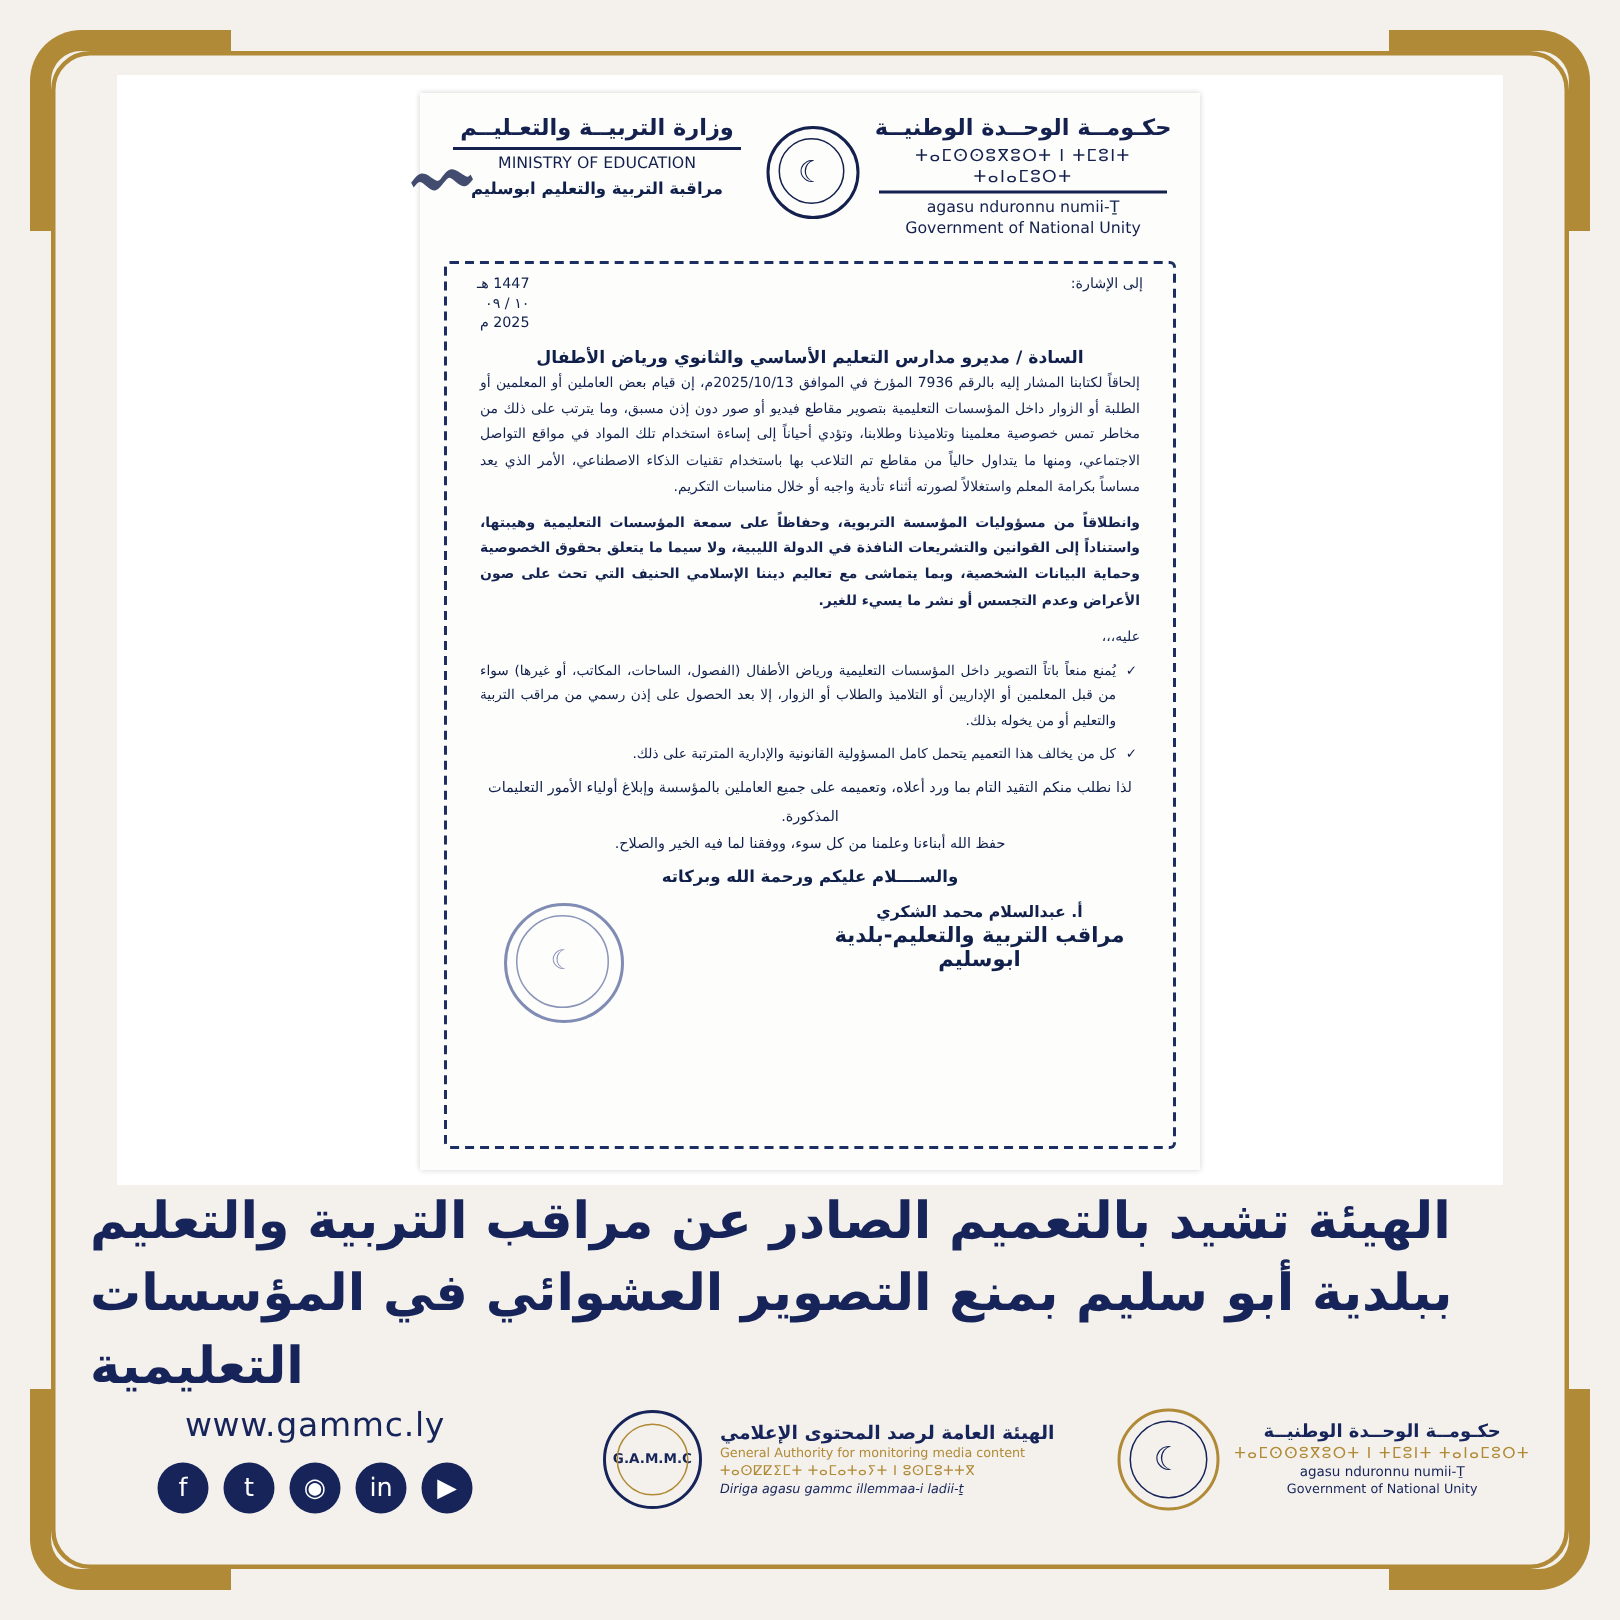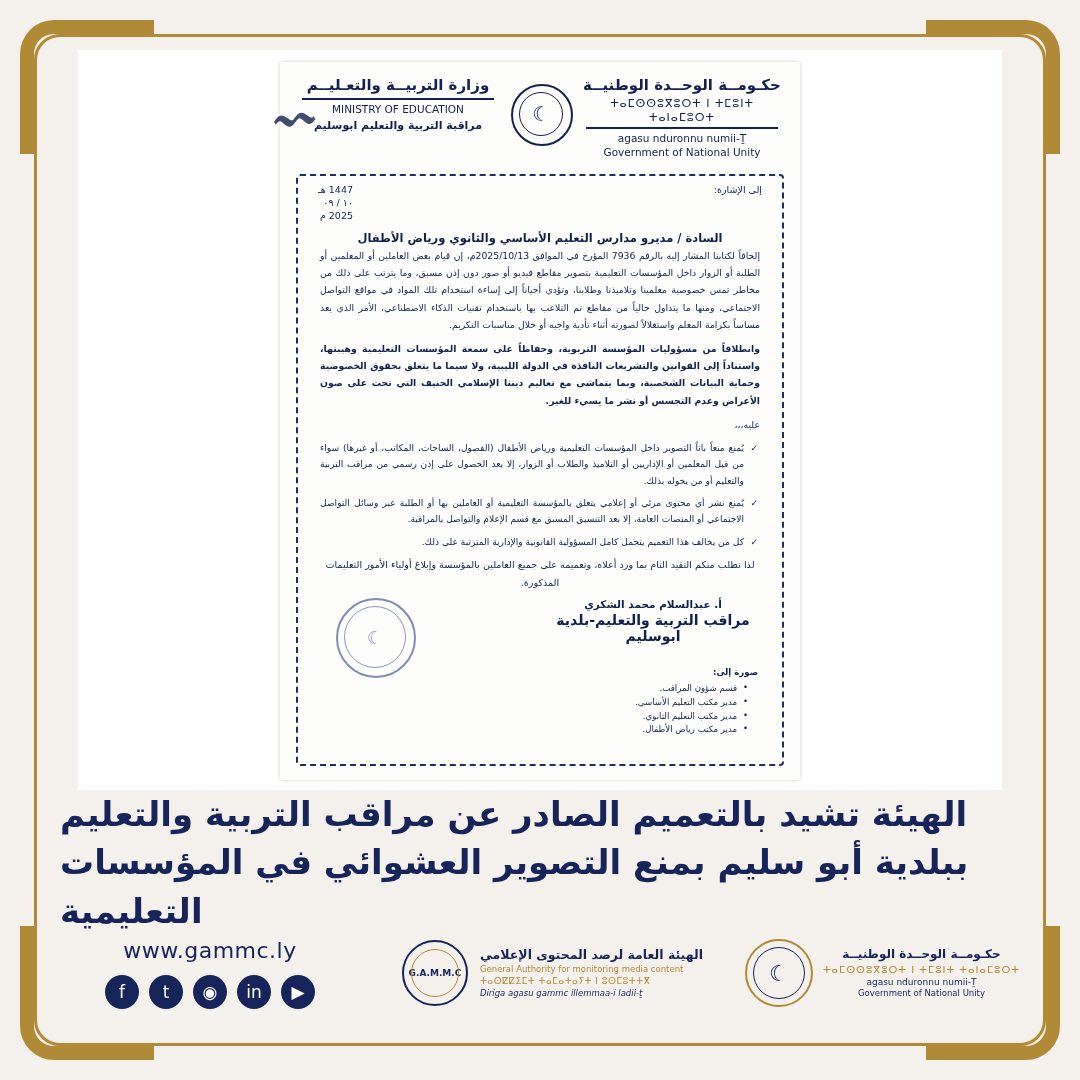--- a/index.html
+++ b/index.html
@@ -445,50 +445,41 @@
       <div class="doc-to">السادة / مديرو مدارس التعليم الأساسي والثانوي ورياض الأطفال</div>
 
       <div class="doc-body">
         <p>إلحاقاً لكتابنا المشار إليه بالرقم 7936 المؤرخ في الموافق 2025/10/13م، إن قيام بعض العاملين أو المعلمين أو الطلبة أو الزوار داخل المؤسسات التعليمية بتصوير مقاطع فيديو أو صور دون إذن مسبق، وما يترتب على ذلك من مخاطر تمس خصوصية معلمينا وتلاميذنا وطلابنا، وتؤدي أحياناً إلى إساءة استخدام تلك المواد في مواقع التواصل الاجتماعي، ومنها ما يتداول حالياً من مقاطع تم التلاعب بها باستخدام تقنيات الذكاء الاصطناعي، الأمر الذي يعد مساساً بكرامة المعلم واستغلالاً لصورته أثناء تأدية واجبه أو خلال مناسبات التكريم.</p>
         <p class="bold">وانطلاقاً من مسؤوليات المؤسسة التربوية، وحفاظاً على سمعة المؤسسات التعليمية وهيبتها، واستناداً إلى القوانين والتشريعات النافذة في الدولة الليبية، ولا سيما ما يتعلق بحقوق الخصوصية وحماية البيانات الشخصية، وبما يتماشى مع تعاليم ديننا الإسلامي الحنيف التي تحث على صون الأعراض وعدم التجسس أو نشر ما يسيء للغير.</p>
         <p>عليه،،،</p>
       </div>
 
       <ul class="doc-bullets">
         <li>يُمنع منعاً باتاً التصوير داخل المؤسسات التعليمية ورياض الأطفال (الفصول، الساحات، المكاتب، أو غيرها) سواء من قبل المعلمين أو الإداريين أو التلاميذ والطلاب أو الزوار، إلا بعد الحصول على إذن رسمي من مراقب التربية والتعليم أو من يخوله بذلك.</li>
-        <li>يُمنع نشر أي محتوى مرئي أو إعلامي يتعلق بالمؤسسة التعليمية أو العاملين بها أو الطلبة عبر وسائل التواصل الاجتماعي أو المنصات العامة، إلا بعد التنسيق المسبق مع قسم الإعلام والتواصل بالمراقبة.</li>
         <li>كل من يخالف هذا التعميم يتحمل كامل المسؤولية القانونية والإدارية المترتبة على ذلك.</li>
       </ul>
 
       <div class="doc-close">
         <div>لذا نطلب منكم التقيد التام بما ورد أعلاه، وتعميمه على جميع العاملين بالمؤسسة وإبلاغ أولياء الأمور التعليمات المذكورة.</div>
+        <div>حفظ الله أبناءنا وعلمنا من كل سوء، ووفقنا لما فيه الخير والصلاح.</div>
+        <div class="salam">والســــلام عليكم ورحمة الله وبركاته</div>
       </div>
 
       <div class="sign-row">
         <div class="sign-left">
           <div class="signer-name">أ. عبدالسلام محمد الشكري</div>
           <div class="signer-title">مراقب التربية والتعليم-بلدية ابوسليم</div>
           <div class="scribble">〰</div>
         </div>
         <div class="stamp">
           <div class="ring"></div>
           <div class="ring2">☾</div>
         </div>
       </div>
 
-      <div class="cc-block">
-        <div class="cc-title">صورة إلى:</div>
-        <ul class="cc-list">
-          <li>قسم شؤون المراقب.</li>
-          <li>مدير مكتب التعليم الأساسي.</li>
-          <li>مدير مكتب التعليم الثانوي.</li>
-          <li>مدير مكتب رياض الأطفال.</li>
-
-        </ul>
-      </div>
 
     </div>
   </div>
 
   <div class="caption">الهيئة تشيد بالتعميم الصادر عن مراقب التربية والتعليم ببلدية أبو سليم بمنع التصوير العشوائي في المؤسسات التعليمية</div>
 
   <div class="footer">
 
     <div class="footer-left">
       <div class="site-url">www.gammc.ly</div>

